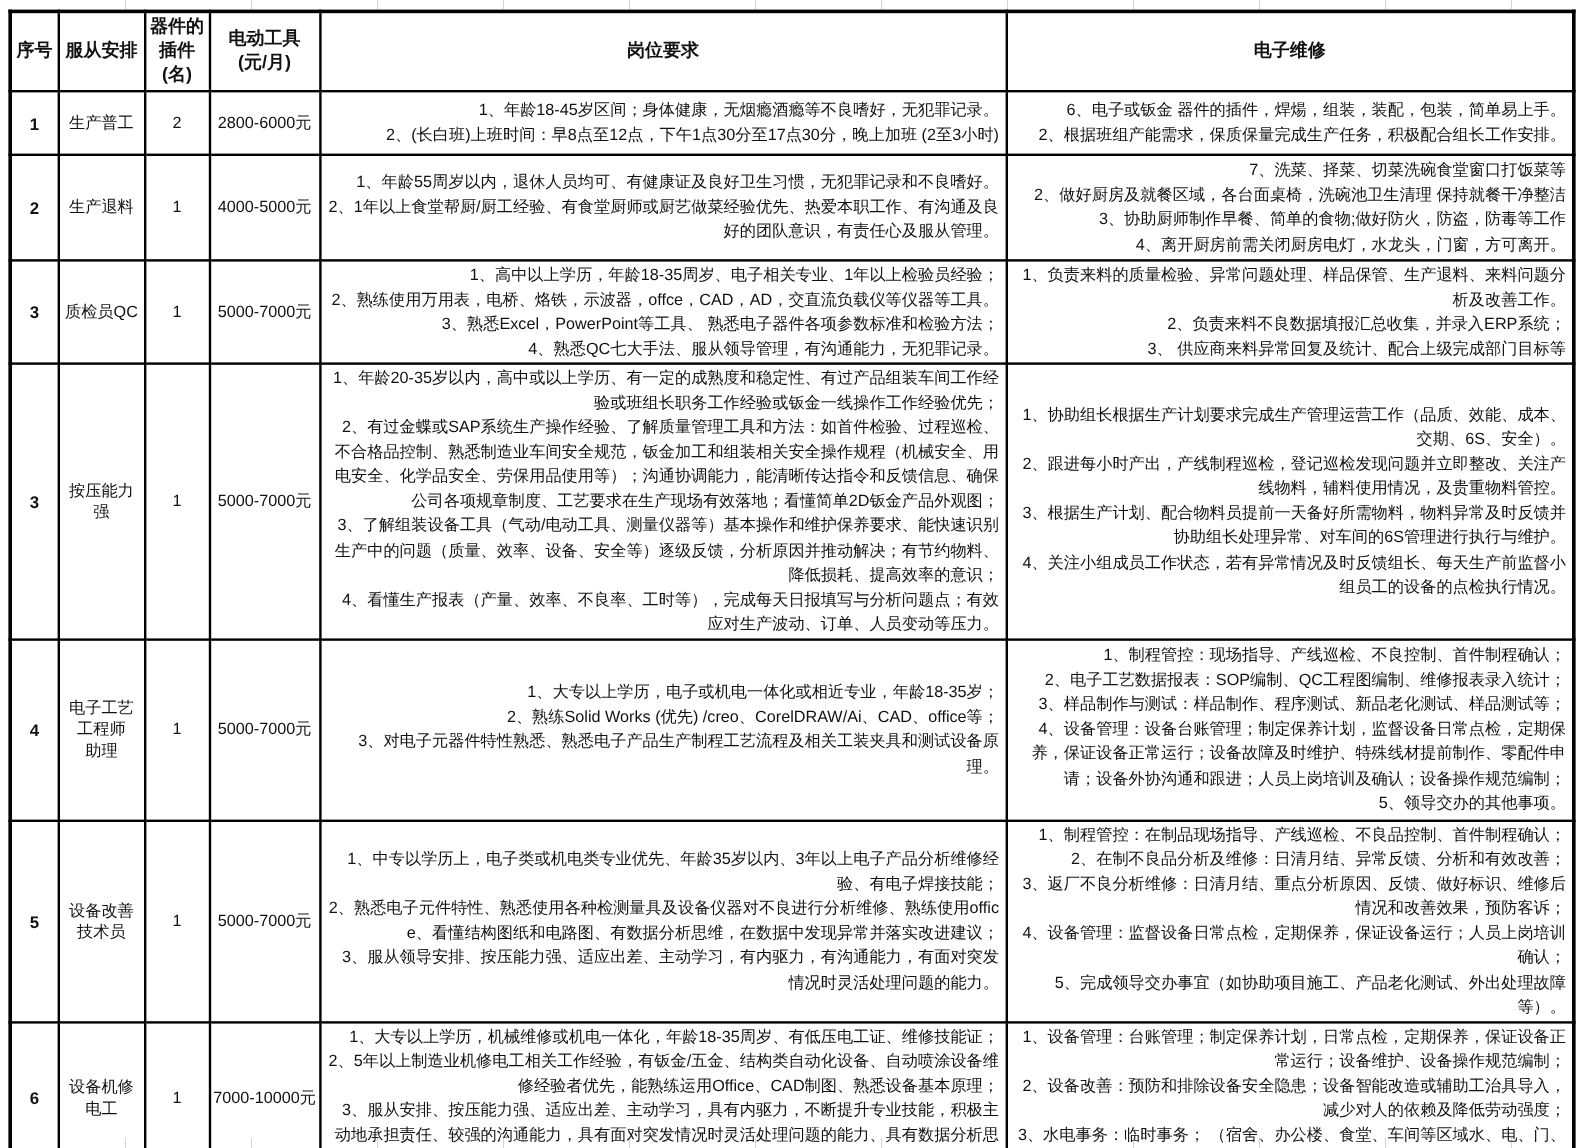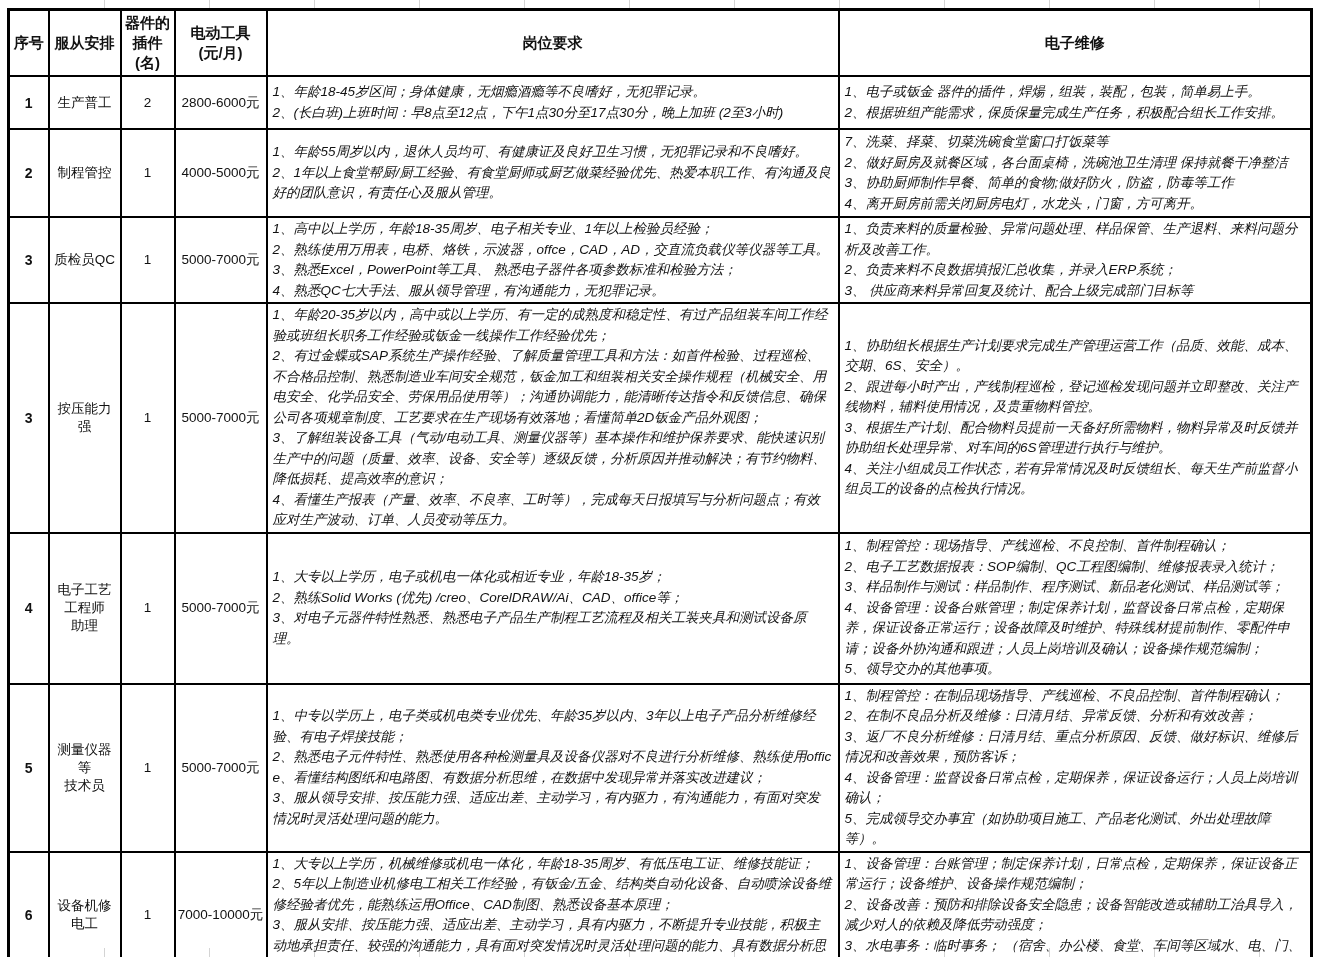--- a/index.html
+++ b/index.html
@@ -23,21 +23,21 @@
   }
   th, td { border:2px solid #000000; vertical-align:middle; overflow:hidden; }
   th {
     font-size:15px; font-weight:bold; text-align:center;
     white-space:pre-line; line-height:20px; padding:2px;
   }
   td.c  { text-align:center; font-size:13.5px; line-height:18px; white-space:pre-line; padding:2px; }
   td.no { font-weight:bold; font-size:14px; }
   td.t  {
     font-size:13.5px; line-height:20.5px; padding:1px 5px;
-    text-align:left; white-space:pre-line; word-break:break-all;font-style:italic;
+    text-align:right; white-space:pre-line; word-break:break-all;
   }
   tr.hrow  { height:50px; }
   tr.r0 { height:53px; }
   tr.r1 { height:88px; }
   tr.r2 { height:83px; }
   tr.r3 { height:223px; }
   tr.r4 { height:151px; }
   tr.r5 { height:145px; }
   tr.r6 { height:126px; }
 </style>
@@ -69,27 +69,27 @@
         <th>电子维修</th>
       </tr>
 
       <tr class="r0">
         <td class="c no">1</td>
         <td class="c">生产普工</td>
         <td class="c">2</td>
         <td class="c">2800-6000元</td>
         <td class="t">1、年龄18-45岁区间；身体健康，无烟瘾酒瘾等不良嗜好，无犯罪记录。
 2、(长白班)上班时间：早8点至12点，下午1点30分至17点30分，晚上加班 (2至3小时)</td>
-        <td class="t">1、电子或钣金 器件的插件，焊煬，组装，装配，包装，简单易上手。
+        <td class="t">6、电子或钣金 器件的插件，焊煬，组装，装配，包装，简单易上手。
 2、根据班组产能需求，保质保量完成生产任务，积极配合组长工作安排。</td>
       </tr>
 
       <tr class="r1">
         <td class="c no">2</td>
-        <td class="c">制程管控</td>
+        <td class="c">生产退料</td>
         <td class="c">1</td>
         <td class="c">4000-5000元</td>
         <td class="t">1、年龄55周岁以内，退休人员均可、有健康证及良好卫生习惯，无犯罪记录和不良嗜好。
 2、1年以上食堂帮厨/厨工经验、有食堂厨师或厨艺做菜经验优先、热爱本职工作、有沟通及良好的团队意识，有责任心及服从管理。</td>
         <td class="t">7、洗菜、择菜、切菜洗碗食堂窗口打饭菜等
 2、做好厨房及就餐区域，各台面桌椅，洗碗池卫生清理 保持就餐干净整洁
 3、协助厨师制作早餐、简单的食物;做好防火，防盗，防毒等工作
 4、离开厨房前需关闭厨房电灯，水龙头，门窗，方可离开。</td>
       </tr>
 
@@ -134,21 +134,21 @@
 3、对电子元器件特性熟悉、熟悉电子产品生产制程工艺流程及相关工装夹具和测试设备原理。</td>
         <td class="t">1、制程管控：现场指导、产线巡检、不良控制、首件制程确认；
 2、电子工艺数据报表：SOP编制、QC工程图编制、维修报表录入统计；
 3、样品制作与测试：样品制作、程序测试、新品老化测试、样品测试等；
 4、设备管理：设备台账管理；制定保养计划，监督设备日常点检，定期保养，保证设备正常运行；设备故障及时维护、特殊线材提前制作、零配件申请；设备外协沟通和跟进；人员上岗培训及确认；设备操作规范编制；
 5、领导交办的其他事项。</td>
       </tr>
 
       <tr class="r5">
         <td class="c no">5</td>
-        <td class="c">测量仪器等
+        <td class="c">设备改善
 技术员</td>
         <td class="c">1</td>
         <td class="c">5000-7000元</td>
         <td class="t">1、中专以学历上，电子类或机电类专业优先、年龄35岁以内、3年以上电子产品分析维修经验、有电子焊接技能；
 2、熟悉电子元件特性、熟悉使用各种检测量具及设备仪器对不良进行分析维修、熟练使用office、看懂结构图纸和电路图、有数据分析思维，在数据中发现异常并落实改进建议；
 3、服从领导安排、按压能力强、适应出差、主动学习，有内驱力，有沟通能力，有面对突发情况时灵活处理问题的能力。</td>
         <td class="t">1、制程管控：在制品现场指导、产线巡检、不良品控制、首件制程确认；
 2、在制不良品分析及维修：日清月结、异常反馈、分析和有效改善；
 3、返厂不良分析维修：日清月结、重点分析原因、反馈、做好标识、维修后情况和改善效果，预防客诉；
 4、设备管理：监督设备日常点检，定期保养，保证设备运行；人员上岗培训确认；

